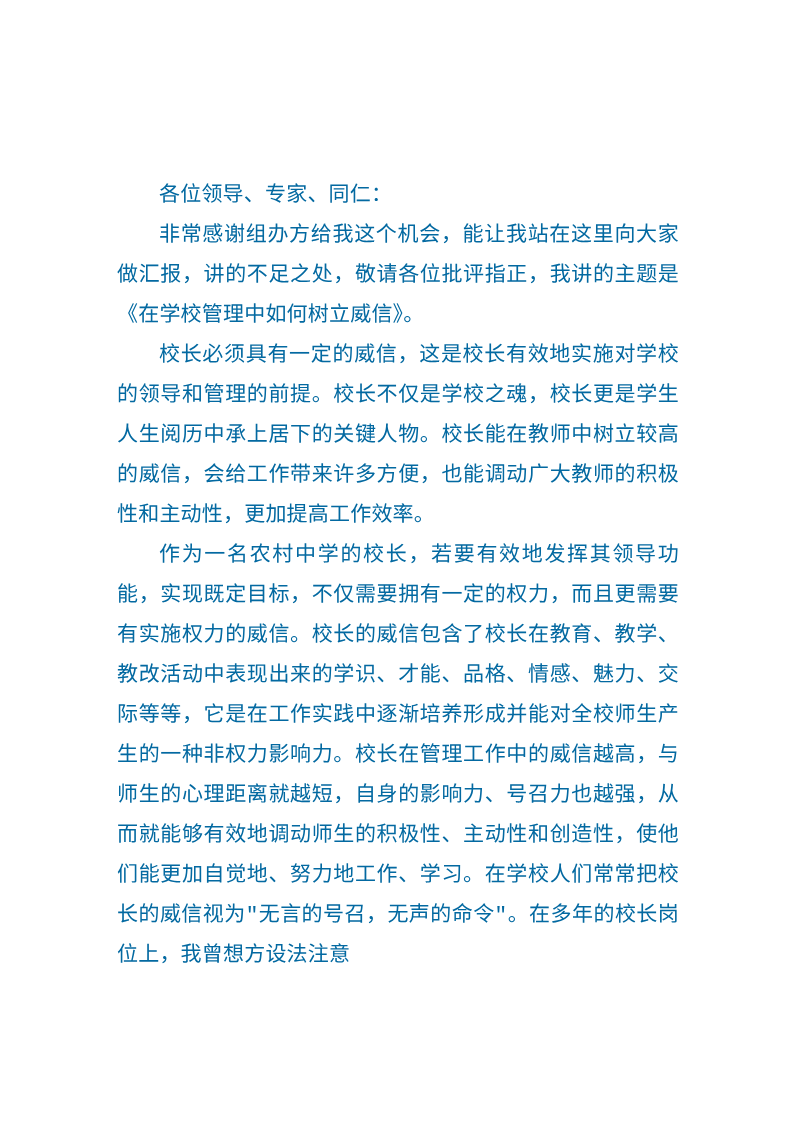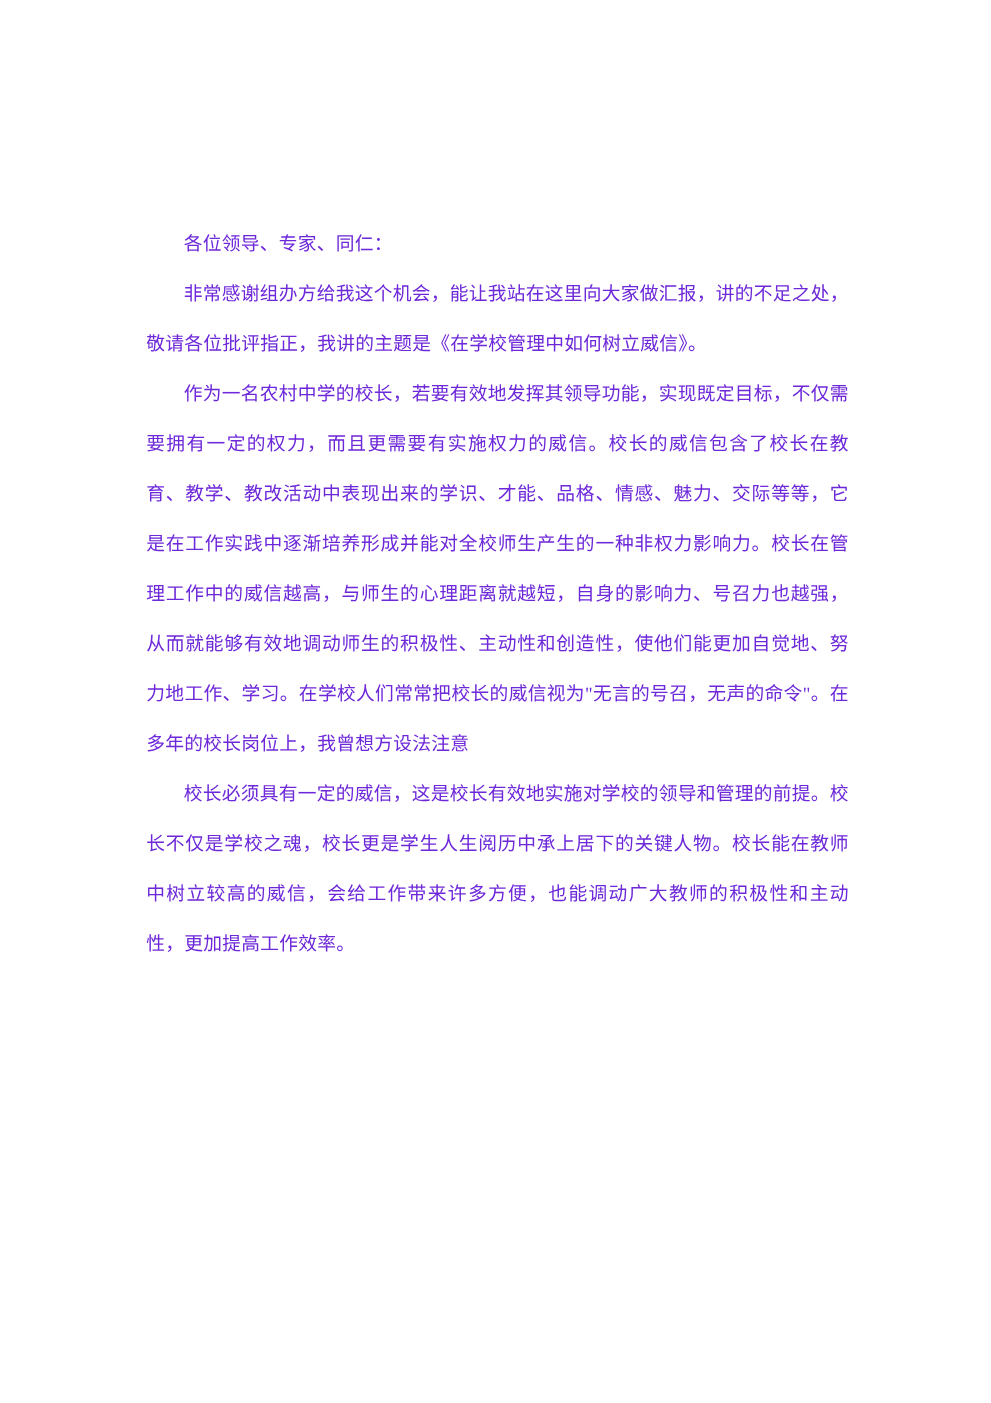--- a/index.html
+++ b/index.html
@@ -22,24 +22,24 @@
   .doc-body {
     position: absolute;
     left: 117px;
     top: 176px;
     width: 562px;
   }
 
   .para {
     margin: 0;
     padding: 0;
-    font-family: Liberation Serif, serif;
-    font-size: 15px;
+    font-family: Liberation Mono, monospace;
+    font-size: 21px;
     line-height: 40px;
-    color: #6d28d9;
+    color: #0369a1;
     text-align: justify;
     text-justify: inter-ideograph;
     text-indent: 2em;
     letter-spacing: 0.2px;
     -webkit-font-smoothing: antialiased;
   }
 
   .para + .para {
   }
 </style>
@@ -47,19 +47,19 @@
 <body>
 
 <div class="page">
 
   <div class="doc-body">
 
     <p class="para">各位领导、专家、同仁：</p>
 
     <p class="para">非常感谢组办方给我这个机会，能让我站在这里向大家做汇报，讲的不足之处，敬请各位批评指正，我讲的主题是《在学校管理中如何树立威信》。</p>
 
+    <p class="para">校长必须具有一定的威信，这是校长有效地实施对学校的领导和管理的前提。校长不仅是学校之魂，校长更是学生人生阅历中承上居下的关键人物。校长能在教师中树立较高的威信，会给工作带来许多方便，也能调动广大教师的积极性和主动性，更加提高工作效率。</p>
+
     <p class="para">作为一名农村中学的校长，若要有效地发挥其领导功能，实现既定目标，不仅需要拥有一定的权力，而且更需要有实施权力的威信。校长的威信包含了校长在教育、教学、教改活动中表现出来的学识、才能、品格、情感、魅力、交际等等，它是在工作实践中逐渐培养形成并能对全校师生产生的一种非权力影响力。校长在管理工作中的威信越高，与师生的心理距离就越短，自身的影响力、号召力也越强，从而就能够有效地调动师生的积极性、主动性和创造性，使他们能更加自觉地、努力地工作、学习。在学校人们常常把校长的威信视为"无言的号召，无声的命令"。在多年的校长岗位上，我曾想方设法注意</p>
-
-    <p class="para">校长必须具有一定的威信，这是校长有效地实施对学校的领导和管理的前提。校长不仅是学校之魂，校长更是学生人生阅历中承上居下的关键人物。校长能在教师中树立较高的威信，会给工作带来许多方便，也能调动广大教师的积极性和主动性，更加提高工作效率。</p>
 
   </div>
 
 </div>
 
 </body></html>

